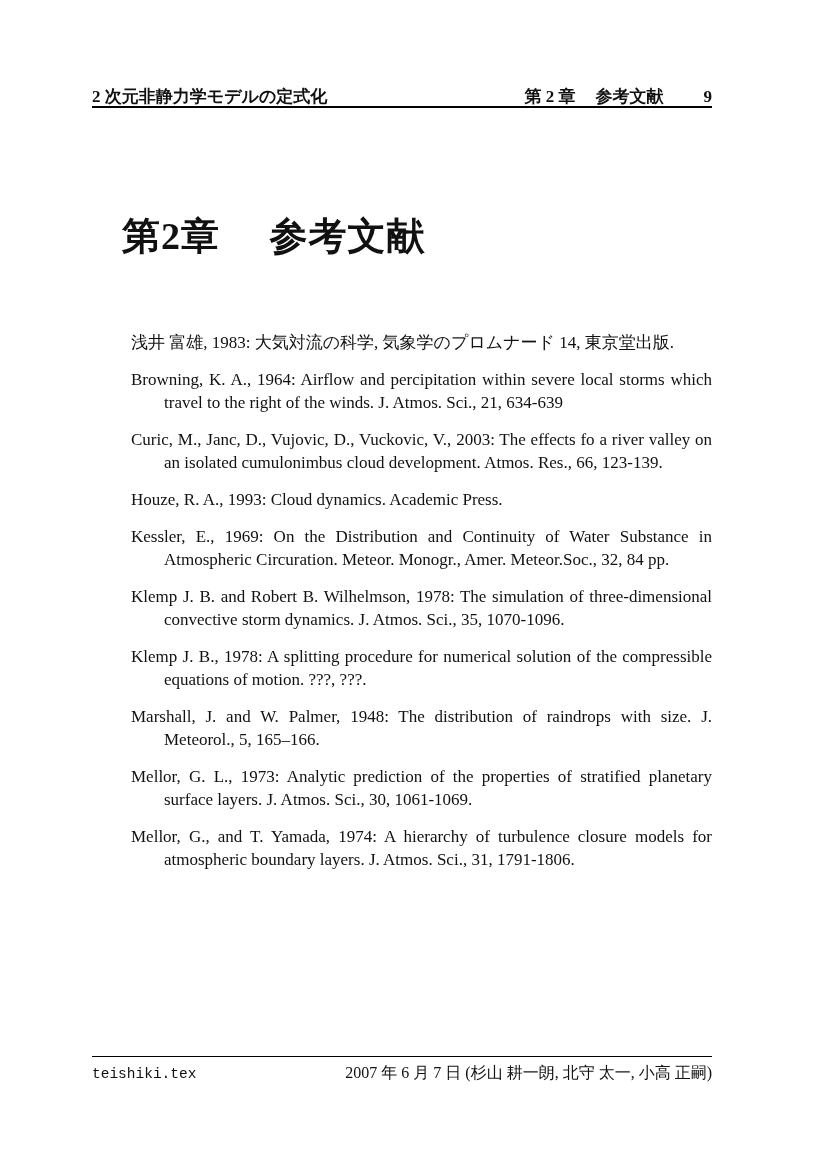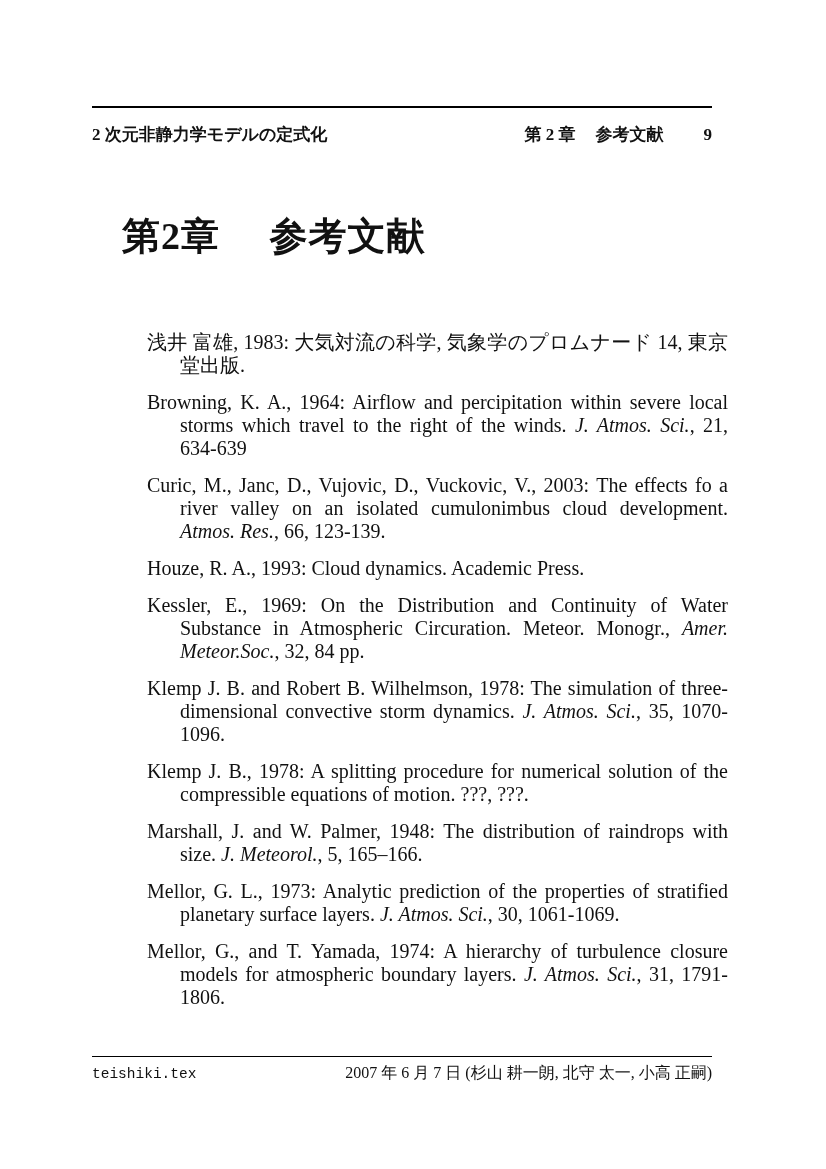--- a/index.html
+++ b/index.html
@@ -23,21 +23,21 @@
     top: 85px;
     width: 620px;
     display: flex;
     justify-content: space-between;
     align-items: flex-end;
     font-size: 17px;
     font-weight: bold;
     white-space: nowrap;
   }
   .running-header .hdr-right { display: flex; align-items: baseline; }
-  .running-header .hdr-chapter { margin-right: 20px; margin-top: 38px; }
+  .running-header .hdr-chapter { margin-right: 20px; }
   .running-header .hdr-section { margin-right: 40px; }
   .rule {
     position: absolute;
     left: 92px;
     width: 620px;
     background: #000000;
   }
   .rule.header-rule { top: 106px; height: 1.6px; }
   .rule.footer-rule { top: 1056px; height: 1.2px; }
   
@@ -48,33 +48,33 @@
     font-size: 38px;
     font-weight: bold;
     line-height: 1.15;
     white-space: nowrap;
     letter-spacing: 1px;
   }
   .chapter-heading .ch-num { margin-right: 39px; }
   
   .reference-list {
     position: absolute;
-    left: 147px;
+    left: 131px;
     top: 331px;
     width: 581px;
-    font-size: 20px;
+    font-size: 17px;
     line-height: 23px;
   }
   .reference-list p.ref {
     margin: 0 0 14px 0;
     padding-left: 33px;
     text-indent: -33px;
     text-align: justify;
   }
-  .reference-list .i { font-style: italic; }
+  .reference-list .i { }
   .reference-list .b { font-weight: normal; }
   
   .page-footer {
     position: absolute;
     left: 92px;
     top: 1063px;
     width: 620px;
     display: flex;
     justify-content: space-between;
     align-items: baseline;

